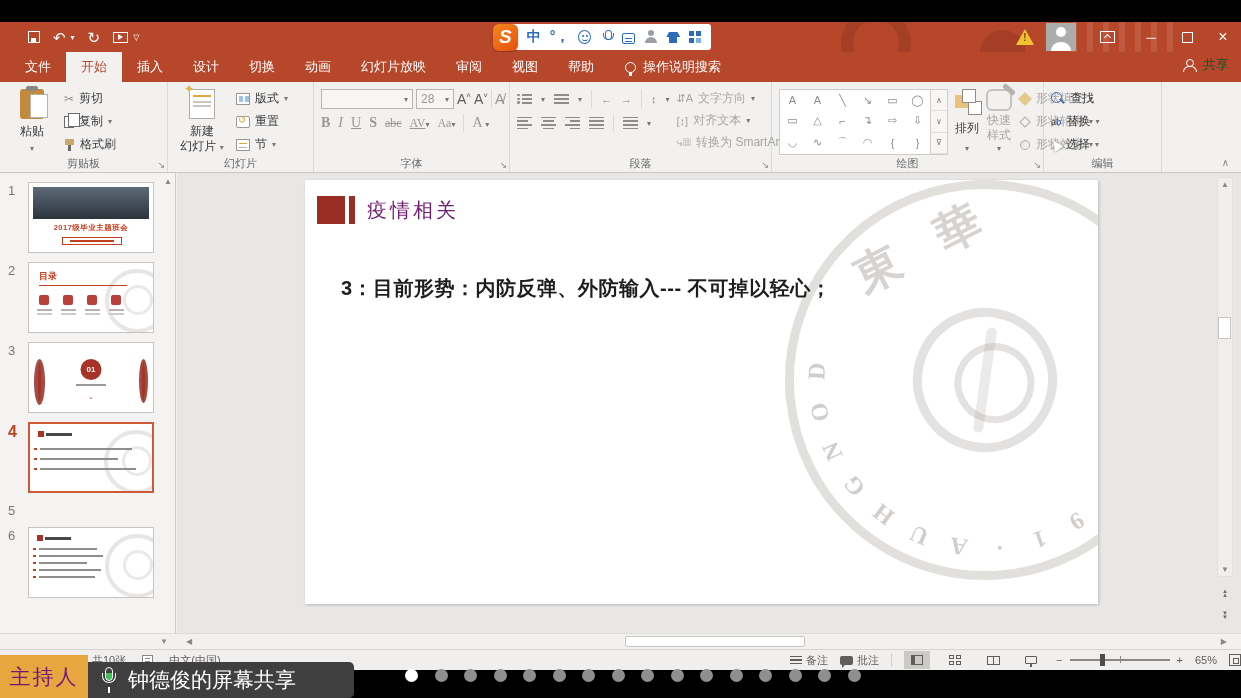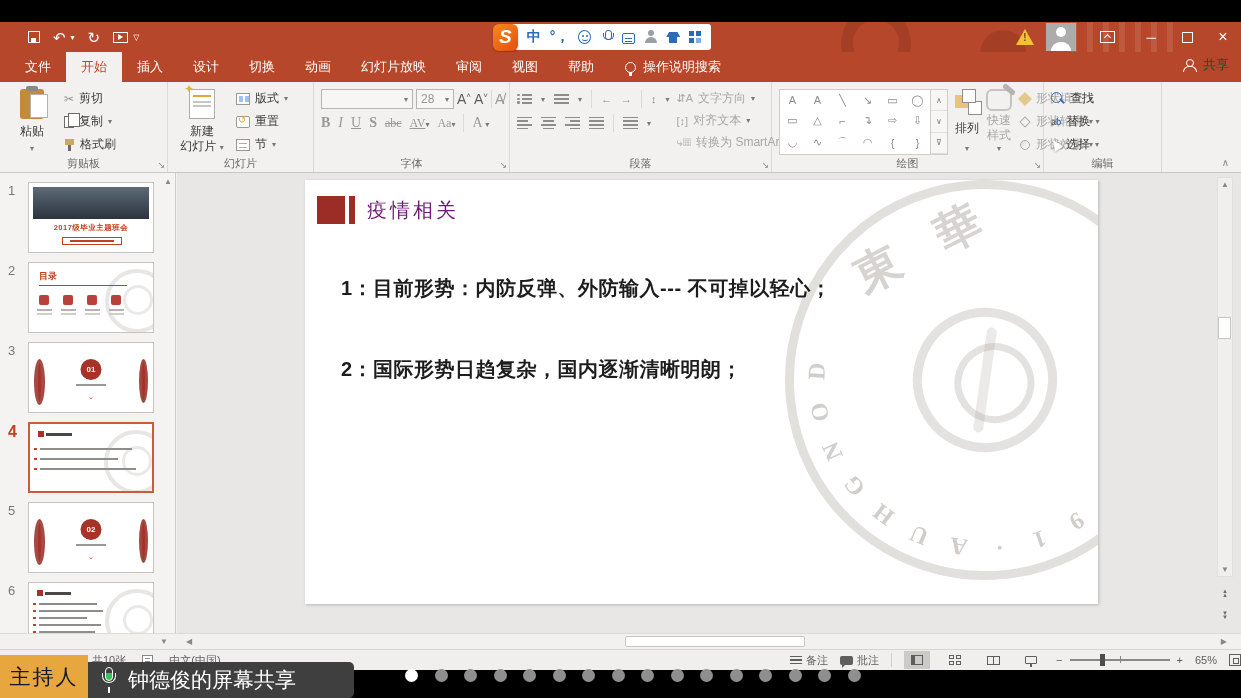--- a/index.html
+++ b/index.html
@@ -221,21 +221,21 @@
   .vic-show { width:12px; height:8px; border:1.2px solid #605E5C; border-radius:1px; position:relative; }
   .vic-show::after { content:""; position:absolute; left:4px; bottom:-4px; width:2px; height:3px; background:#605E5C; box-shadow:-3px 2px 0 -1px #605E5C, 3px 2px 0 -1px #605E5C; }
   .zoomctl { display:flex; align-items:center; gap:7px; }
   .ztrack { width:100px; height:1.5px; background:#8a8886; position:relative; }
   .ztrack::before { content:""; position:absolute; left:50%; top:-3px; width:1.5px; height:7px; background:#8a8886; }
   .zhandle { position:absolute; left:30px; top:-5px; width:5px; height:12px; background:#4f4d4b; }
   .icon-fit { width:12px; height:12px; border:1.2px solid #605E5C; position:relative; }
   .icon-fit::after { content:""; position:absolute; left:2.5px; top:2.5px; width:4px; height:4px; border:1.2px solid #605E5C; }
 
   
-  .hostbadge { position:absolute; left:0; top:655px; width:88px; height:43px; background:#E8A63E; color:#0f172a; font-size:21px; letter-spacing:2px; display:flex; align-items:center; justify-content:center; z-index:20; }
+  .hostbadge { position:absolute; left:0; top:655px; width:88px; height:43px; background:#E8A63E; color:#701a75; font-size:21px; letter-spacing:2px; display:flex; align-items:center; justify-content:center; z-index:20; }
   .sharebox { position:absolute; left:88px; top:662px; width:266px; height:36px; background:#3F3F3F; border-radius:0 5px 5px 0; display:flex; align-items:center; gap:11px; padding-left:13px; color:#fff; font-size:21px; z-index:19; }
   .mic { position:relative; width:16px; height:26px; flex:none; }
   .mic .cap { position:absolute; left:4px; top:0; width:8px; height:14px; border:1.6px solid #fff; border-radius:5px; background:linear-gradient(180deg,transparent 40%,#3FBE5A 40%); }
   .mic .arc { position:absolute; left:1px; top:6px; width:14px; height:10px; border:1.6px solid #fff; border-top:none; border-radius:0 0 8px 8px; }
   .mic .stem { position:absolute; left:7px; bottom:0; width:2px; height:6px; background:#fff; }
   .dots { position:absolute; left:405px; top:669px; display:flex; gap:16.5px; z-index:18; }
   .dot { width:13px; height:13px; border-radius:50%; background:#8F8F8F; }
   .dot.active { background:#fff; }
 </style>
 </head>
@@ -608,25 +608,20 @@
             <div class="tlines" style="top:24px;">
               <i style="width:92px;"></i>
                 <i style="width:78px;"></i>
                 <i style="width:96px;"></i>
             </div>
           </div>
         </div>
 
         <div class="trow">
           <span class="tnum">5</span>
-          <div class="tthumb tseal tsidebars">
-            <div class="tbadge">02</div>
-            <div class="tbadge-sub"></div>
-            <div class="tbadge-car">⌄</div>
-          </div>
         </div>
 
         <div class="trow">
           <span class="tnum">6</span>
           <div class="tthumb tseal">
             <div class="tmini-title">
                 <b></b>
                 <i></i>
               </div>
             <div class="tlines tlines6" style="top:20px;">
@@ -658,22 +653,21 @@
                 <span style="transform: translate(-50%, -50%) rotate(-172deg) translate(0px, -168px);">1</span>
                 <span style="transform: translate(-50%, -50%) rotate(-186deg) translate(0px, -168px);">9</span>
               </div>
           </div>
           <div class="stitle">
             <span class="sq"></span>
             <span class="bar"></span>
             <span class="txt">疫情相关</span>
           </div>
           <div class="spoints">
-              <div class="spoint">1：目前形势：内防反弹、外防输入--- 不可掉以轻心；</div>
-              <div class="spoint">2：国际形势日趋复杂，国内逐渐清晰明朗；</div>
+              <div class="spoint">3：目前形势：内防反弹、外防输入--- 不可掉以轻心；</div>
             </div>
         </div>
 
         <div class="vscroll">
           <div class="vtrack"></div>
           <span class="varr" style="top:3px;">▲</span>
           <div class="vthumb"></div>
           <span class="varr" style="top:388px;">▼</span>
           <span class="dblchev" style="top:412px;">▲
 ▲</span>

